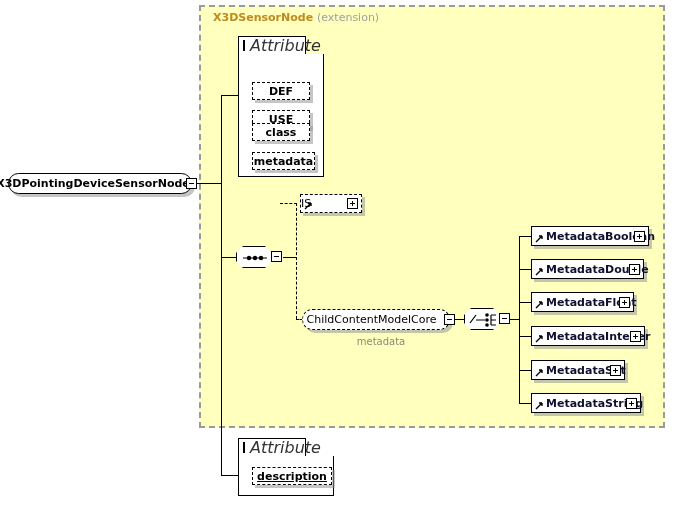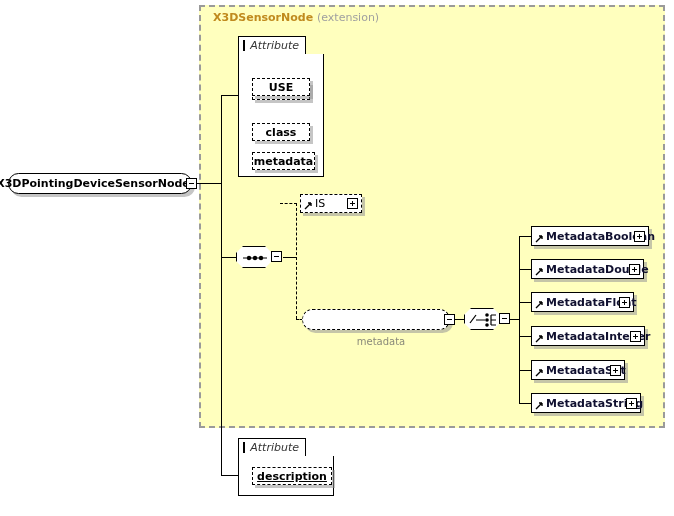--- a/index.html
+++ b/index.html
@@ -56,21 +56,21 @@
 
   
   .attrpanel{position:absolute;}
   .attr-head{
     position:absolute;left:0;top:0;height:19px;
     background:#fff;border:1px solid #000;box-sizing:border-box;
     display:flex;align-items:center;padding:0 6px 0 4px;
   }
   .attr-head .exp{position:relative;margin-right:5px;}
   .attr-head .ttl{
-    font-size:11px;font-style:italic;color:#333;white-space:nowrap;
+    font-size:16px;font-style:italic;color:#333;white-space:nowrap;
   }
   .attr-body{
     position:absolute;left:0;background:#fff;border:1px solid #000;
     border-top:none;box-sizing:border-box;
   }
   .attr-item{
     position:absolute;height:18px;background:#fff;
     border:1px dashed #000;box-sizing:border-box;
     display:flex;align-items:center;justify-content:center;
     font-size:11px;font-weight:bold;color:#000;white-space:nowrap;
@@ -79,21 +79,21 @@
 
   
   .dashbox{
     position:absolute;background:#fff;border:1px dashed #000;
     box-sizing:border-box;box-shadow:3px 3px 0 rgba(150,150,150,.55);
   }
   .dashbox.round{border-radius:11px;}
   .dashbox .lbl{
     position:absolute;left:0;right:15px;top:0;bottom:0;
     display:flex;align-items:center;
-    font-size:11px;color:#000;white-space:nowrap;padding-left:14px;
+    font-size:11px;color:#000;white-space:nowrap;padding-left:0;
     box-sizing:border-box;
   }
   .dashbox.round .lbl{justify-content:center;padding-left:6px;}
   .caption{
     position:absolute;font-size:10px;color:#8a8a7a;white-space:nowrap;
   }
 
   
   .elbox{
     position:absolute;height:20px;background:#fff;border:1px solid #000;
@@ -168,21 +168,21 @@
 
 <div class="attrpanel abs" style="left:238px;top:36px;width:68px;height:141px;">
   <div class="attr-head" style="width:68px;">
     <span class="exp"></span>
     <span class="ttl">Attribute</span>
   </div>
   <div class="attr-body" style="top:18px;width:86px;height:123px;">
     <div class="attr-item" style="left:13px;top:28px;width:58px;">
       <span>DEF</span>
     </div>
-    <div class="attr-item" style="left:13px;top:24px;width:58px;">
+    <div class="attr-item" style="left:13px;top:56px;width:58px;">
       <span>USE</span>
     </div>
     <div class="attr-item" style="left:13px;top:69px;width:58px;">
       <span>class</span>
     </div>
     <div class="attr-item" style="left:13px;top:98px;width:63px;">
       <span>metadata</span>
     </div>
   </div>
 </div>
@@ -201,20 +201,21 @@
       <line x1="6" y1="11" x2="30" y2="11" stroke="#000" stroke-width="1.2"></line>
       <circle cx="12" cy="11" r="2.2" fill="#000"></circle>
       <circle cx="18" cy="11" r="2.2" fill="#000"></circle>
       <circle cx="24" cy="11" r="2.2" fill="#000"></circle>
     </svg>
   </div>
 </div>
 <span class="exp abs" style="left:271px;top:251px;"></span>
 
 <div class="dashbox round abs" style="left:302px;top:309px;width:148px;height:21px;">
+  <span class="lbl">ChildContentModelCore</span>
   <span class="exp" style="right:-6px;top:4px;"></span>
 </div>
 <div class="caption abs" style="left:307px;top:336px;width:148px;text-align:center;">metadata</div>
 
 <div class="compo-wrap abs" style="left:464px;top:308px;">
   <div class="compo">
     <svg width="36" height="22" viewBox="0 0 36 22">
       <path d="M5 14 L11 6" stroke="#000" stroke-width="1.2" fill="none"></path>
       <line x1="11" y1="11" x2="20" y2="11" stroke="#000" stroke-width="1.2"></line>
       <circle cx="22" cy="6" r="1.8" fill="#000"></circle>

